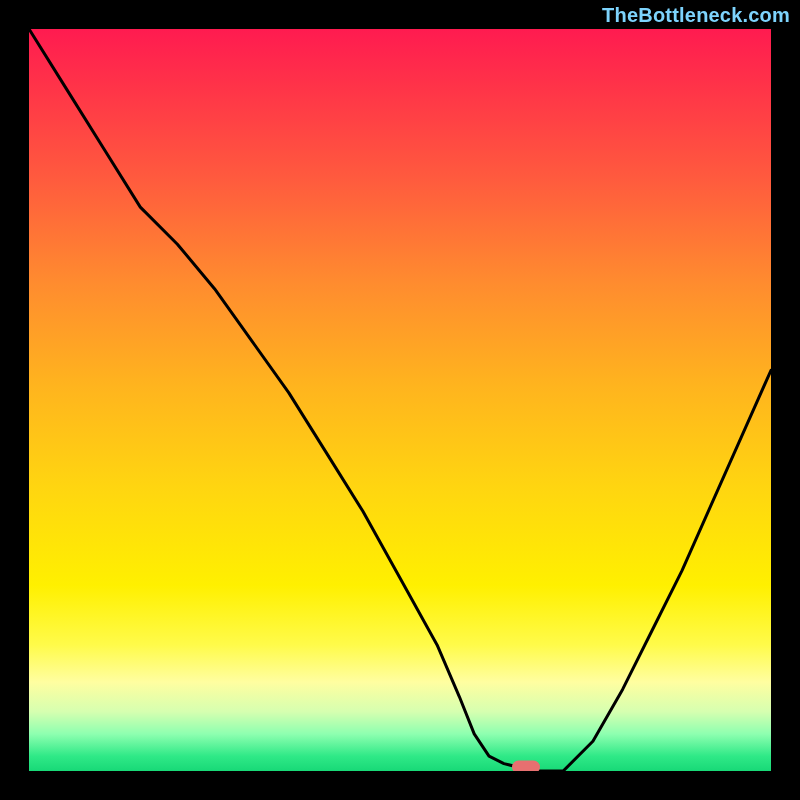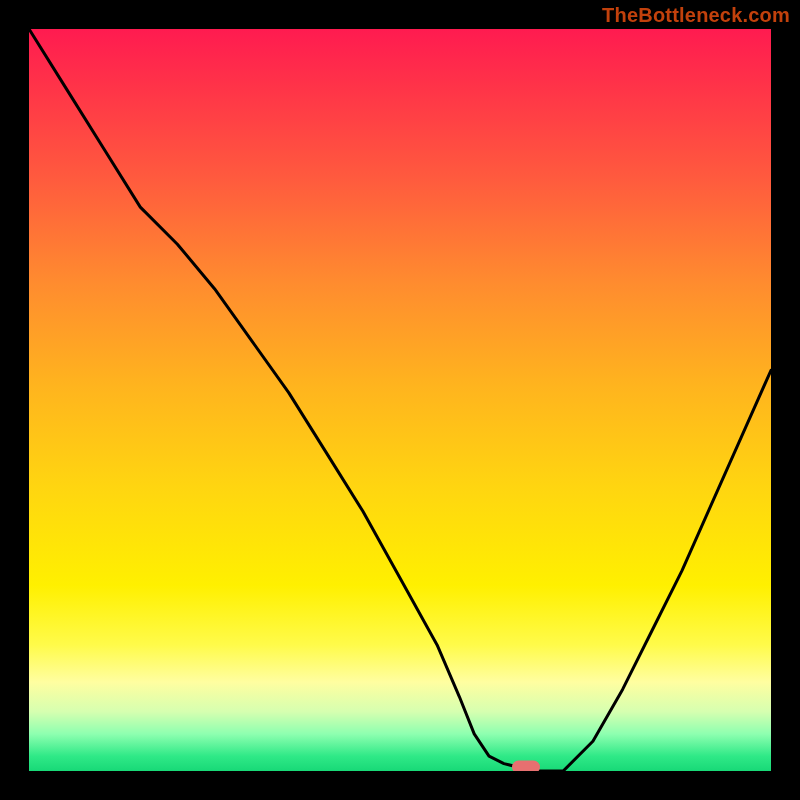--- a/index.html
+++ b/index.html
@@ -14,21 +14,21 @@
   .frame {
     position: relative;
     width: 800px;
     height: 800px;
     background: #000;
   }
   .watermark {
     position: absolute;
     top: 4px;
     right: 10px;
-    color: #c2410c;
+    color: #7dd3fc;
     font-size: 20px;
     font-weight: bold;
     letter-spacing: 0.2px;
     z-index: 30;
   }
   .plot {
     position: absolute;
     left: 29px;
     top: 29px;
     width: 742px;

